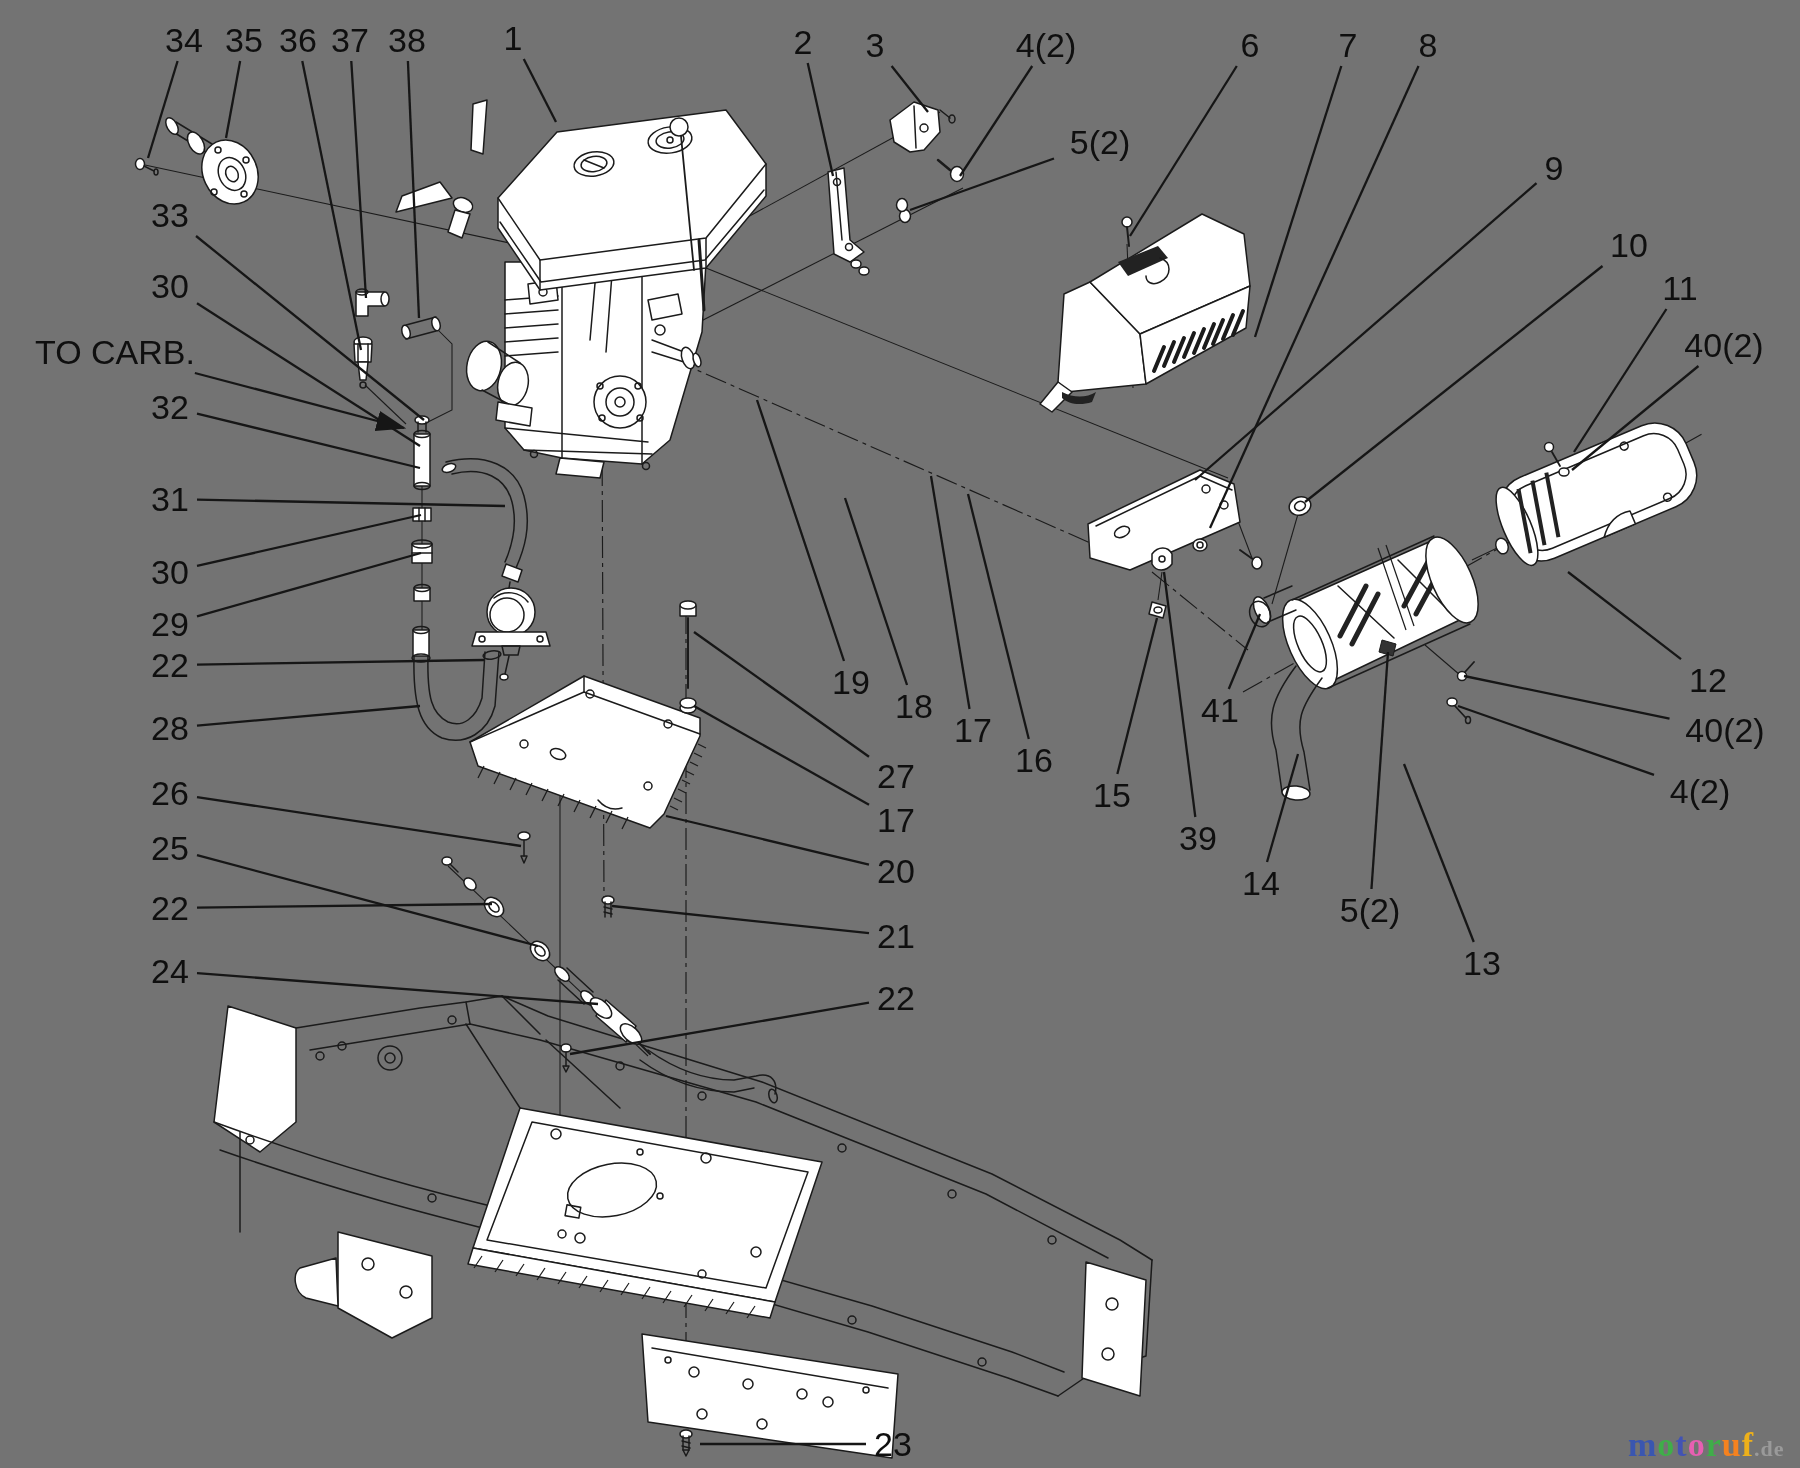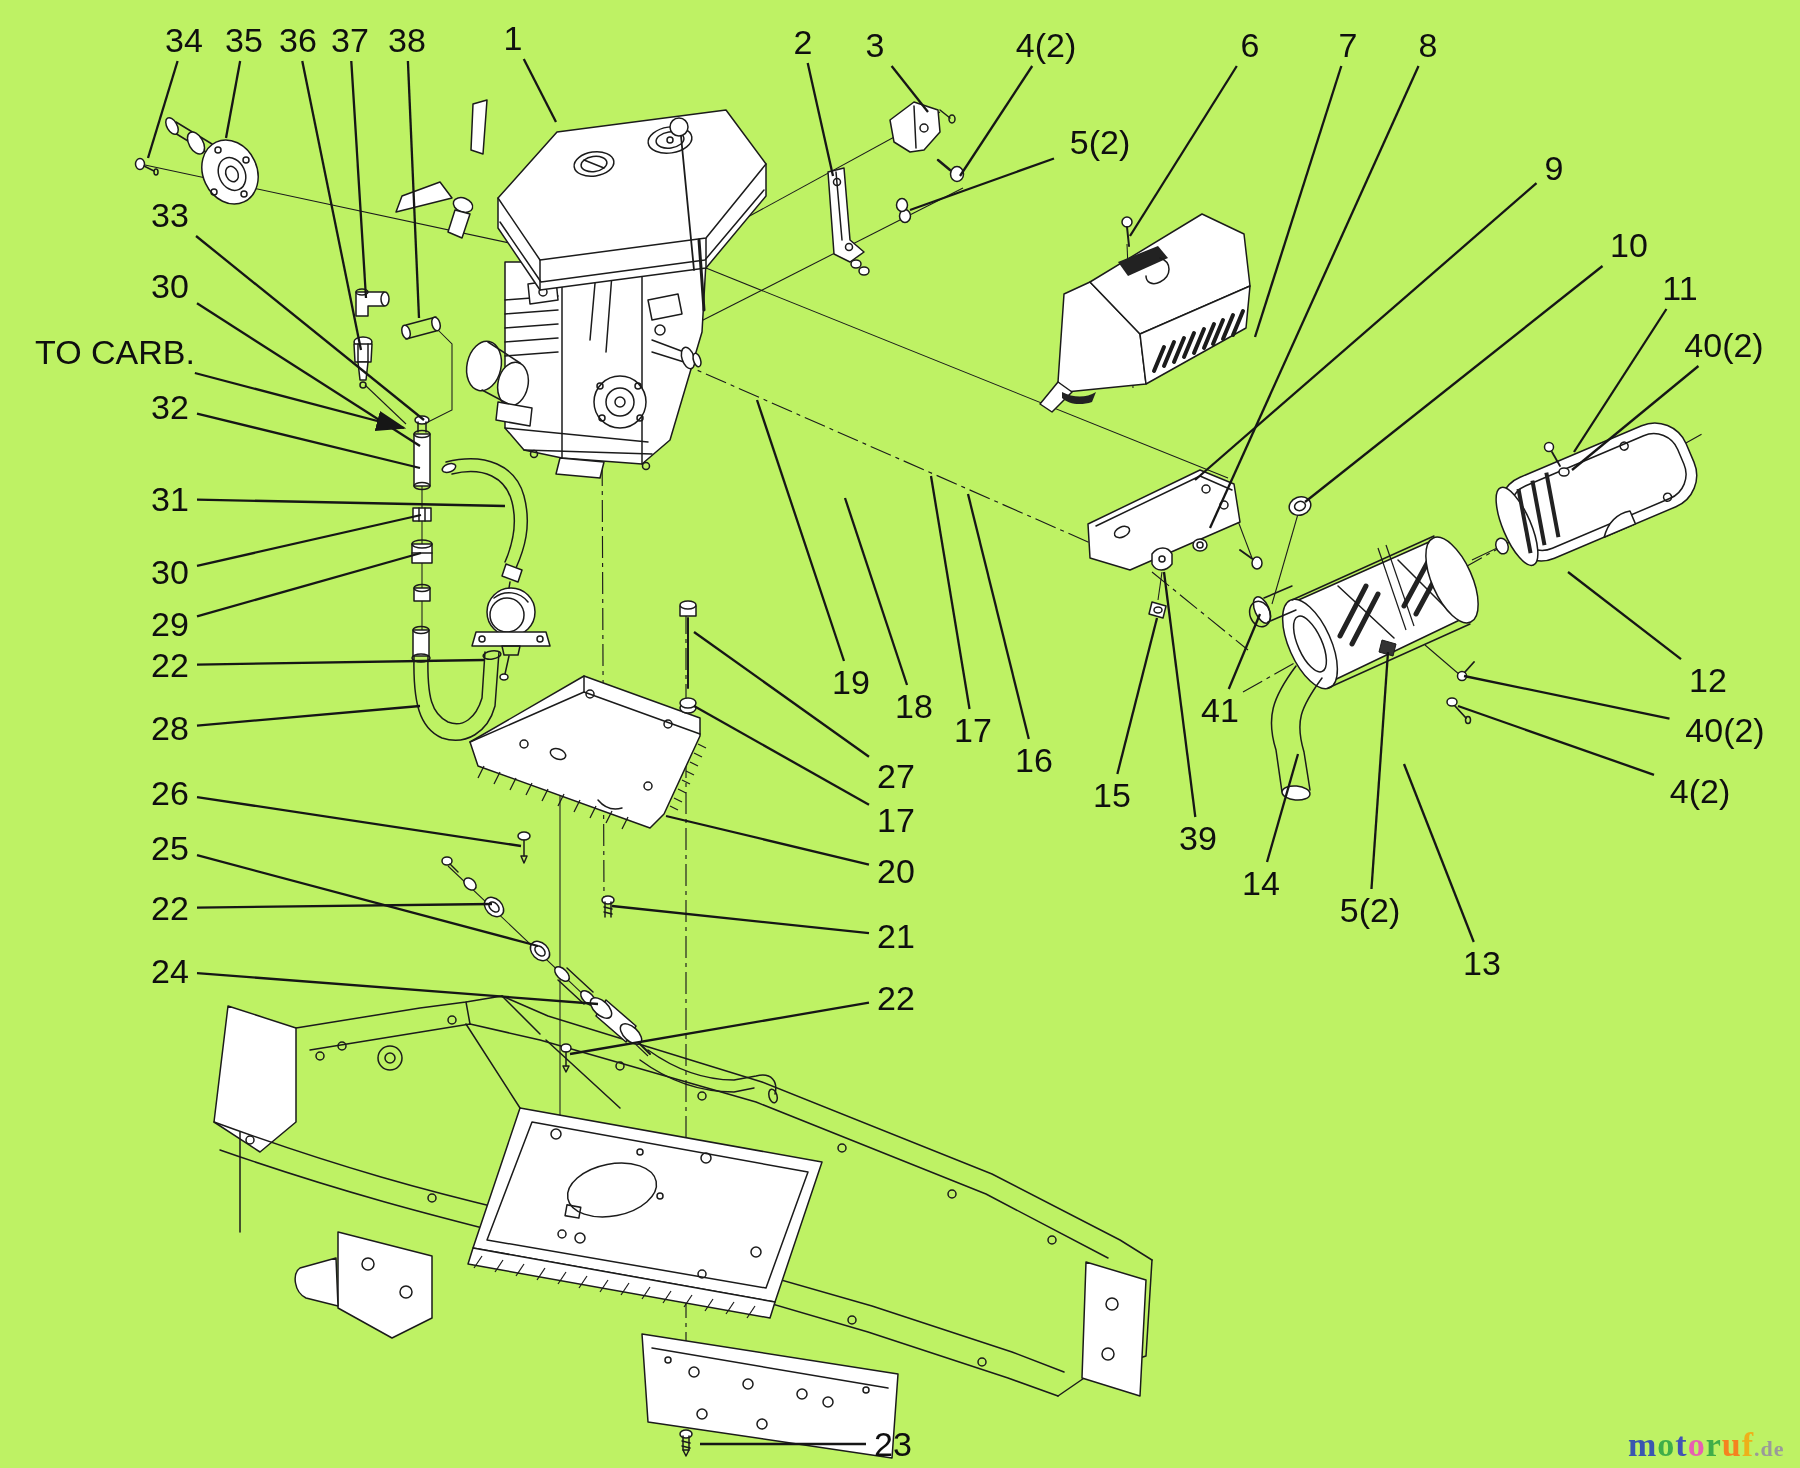--- a/index.html
+++ b/index.html
@@ -1,16 +1,16 @@
 <!DOCTYPE html>
 <html><head>
 <meta charset="utf-8">
 <style>
   html,body{margin:0;padding:0;background:#ffffff;}
-  .page{position:relative;width:1800px;height:1468px;background:#bef264;overflow:hidden;}
+  .page{position:relative;width:1800px;height:1468px;background:#737373;overflow:hidden;}
   svg{display:block;width:100%;height:100%;}
   
   .s{stroke:#1b1b1b;stroke-width:1.5;fill:none;stroke-linecap:round;stroke-linejoin:round;}
   .sf{stroke:#1b1b1b;stroke-width:1.5;fill:#ffffff;stroke-linecap:round;stroke-linejoin:round;}
   .thin{stroke:#1b1b1b;stroke-width:1.05;fill:none;}
   .dd{stroke:#1b1b1b;stroke-width:1.15;fill:none;stroke-dasharray:22 5 4 5;}
   .dk{fill:#222222;stroke:none;}
   .hatch{stroke:#1b1b1b;stroke-width:1.2;fill:none;}
   .louver{stroke:#1b1b1b;stroke-width:4;fill:none;stroke-linecap:round;}
   .darkline{stroke:#222;stroke-width:5;fill:none;stroke-linecap:round;}

